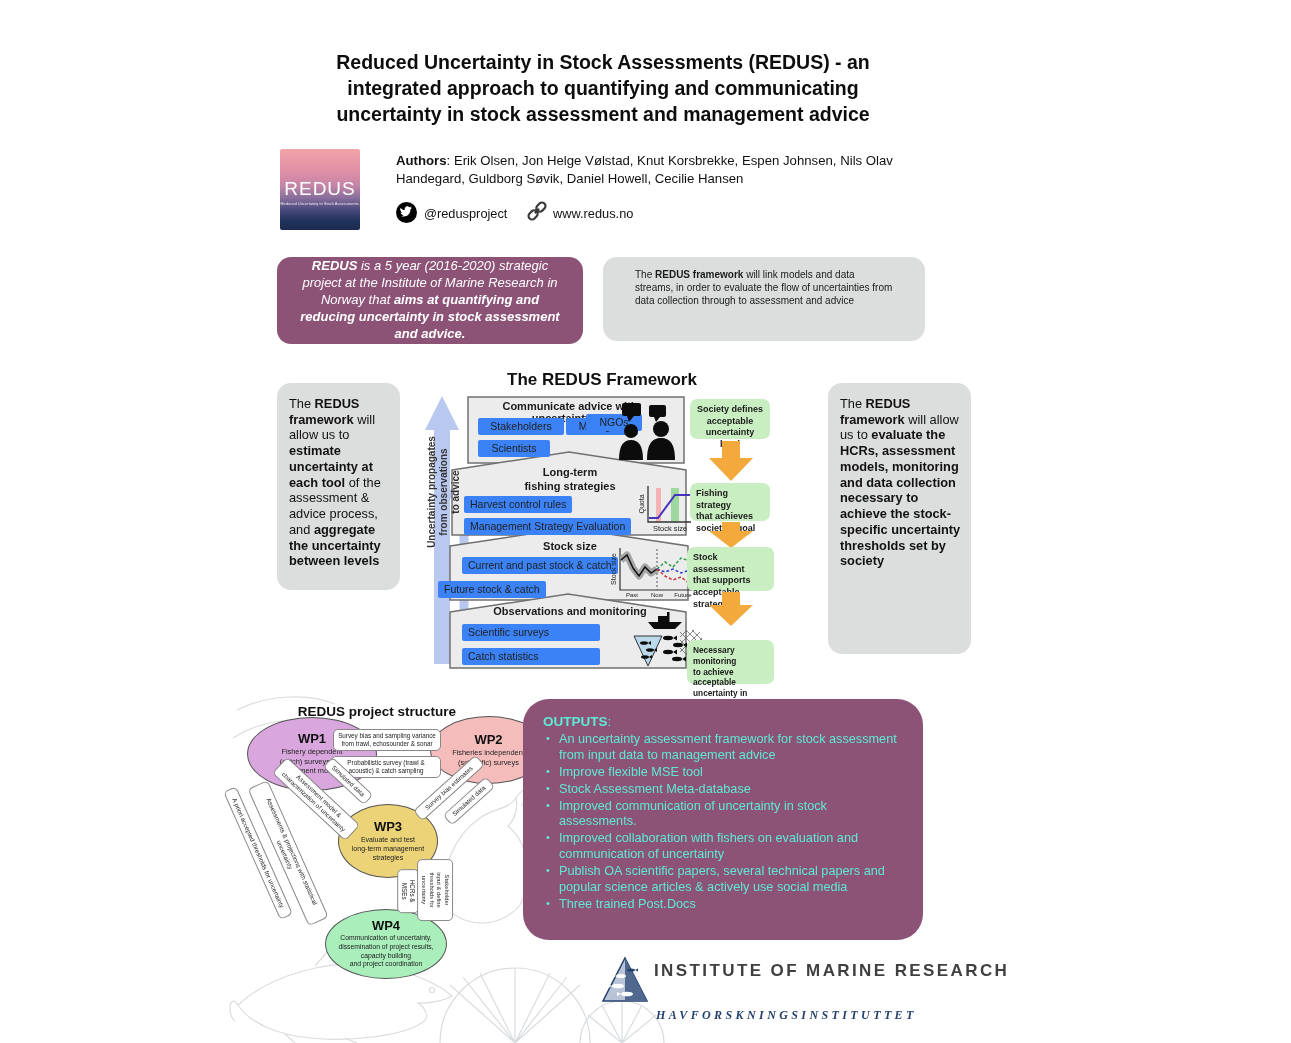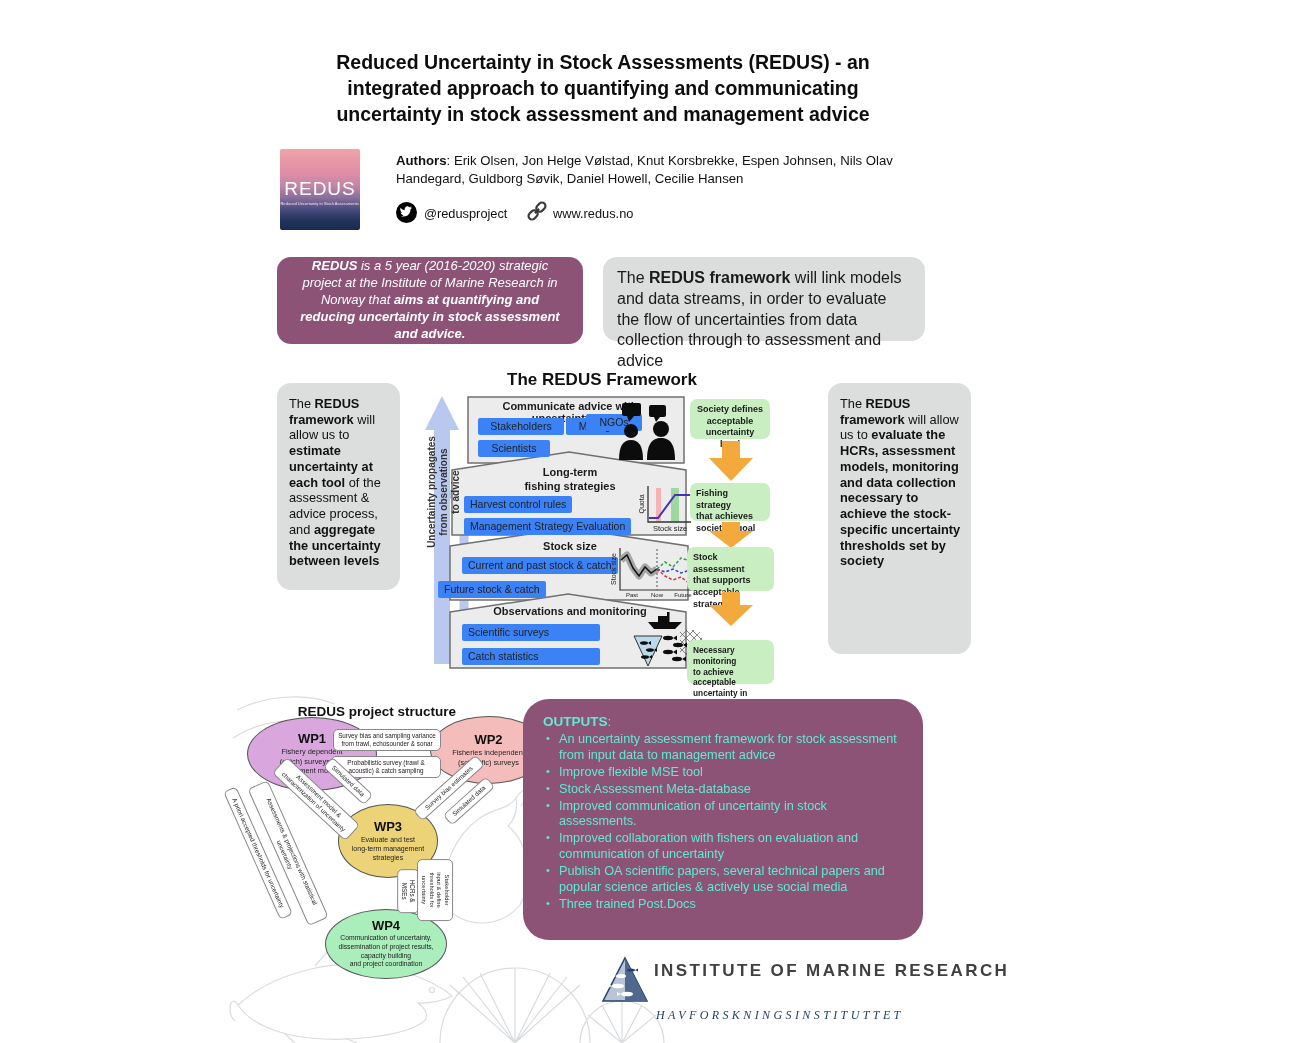--- a/index.html
+++ b/index.html
@@ -20,21 +20,21 @@
 
   .authors{left:396px;top:152px;width:520px;font-size:13.2px;line-height:1.35;}
   .handle{left:424px;top:206px;font-size:12.8px;}
   .url{left:553px;top:206px;font-size:12.8px;}
 
   .roundbox{border-radius:14px;box-sizing:border-box;}
   .mission{left:277px;top:257px;width:306px;height:87px;background:#8c5377;color:#fff;
            font-style:italic;font-size:13px;line-height:1.3;display:flex;align-items:center;
            text-align:center;padding:0 15px;}
   .linkbox{left:603px;top:257px;width:322px;height:84px;background:#dcdddd;
-           padding:11px 14px;font-size:16px;line-height:1.3;color:#1a1a1a;}
+           padding:11px 32px;font-size:10px;line-height:1.3;color:#1a1a1a;}
 
   .fw-title{left:402px;top:370px;width:400px;text-align:center;font-size:17px;font-weight:700;}
   .note{background:#dcdddd;border-radius:14px;box-sizing:border-box;font-size:12.8px;
         line-height:1.23;padding:13px 10px 0 12px;color:#111;}
   .note-l{left:277px;top:383px;width:123px;height:207px;}
   .note-r{left:828px;top:383px;width:143px;height:271px;}
 
   .arrow-label{left:444px;top:492px;width:170px;text-align:center;font-size:10px;font-weight:700;
                color:#333;transform:translate(-50%,-50%) rotate(-90deg);line-height:1.2;}
 
@@ -56,21 +56,21 @@
           box-sizing:border-box;z-index:3;}
 
   .outputs{left:523px;top:699px;width:400px;height:241px;background:#8c5377;border-radius:26px;
            color:#5eead4;padding:15px 20px;box-sizing:border-box;z-index:4;}
   .outputs-title{font-size:13.5px;margin-bottom:3px;}
   .outputs ul{margin:0;padding:0;list-style:none;}
   .outputs li{font-size:12.7px;line-height:1.25;padding-left:16px;position:relative;margin-bottom:1px;}
   .outputs li:before{content:"•";position:absolute;left:3px;font-size:11px;}
 
   .imr-en{left:654px;top:961px;font-size:17px;font-weight:700;letter-spacing:2.4px;color:#404040;white-space:nowrap;}
-  .imr-no{left:656px;top:1008px;font-family:"Liberation Serif",serif;font-style:italic;font-weight:400;
+  .imr-no{left:656px;top:1008px;font-family:"Liberation Serif",serif;font-style:italic;font-weight:700;
           font-size:12px;letter-spacing:3.4px;color:#24416f;white-space:nowrap;}
 </style>
 </head>
 <body>
 
 <div class="poster">
 
   <svg class="abs" style="left:225px;top:690px;width:700px;height:353px;z-index:0;" viewBox="0 0 700 353">
     <g stroke="#d9dcdf" stroke-width="1.2" fill="none">
       <path d="M220,215 C214,180 230,145 255,128 C268,118 283,120 291,108 C293,120 289,130 283,136 C303,153 310,188 295,215 C275,240 236,238 220,215 Z"></path>

